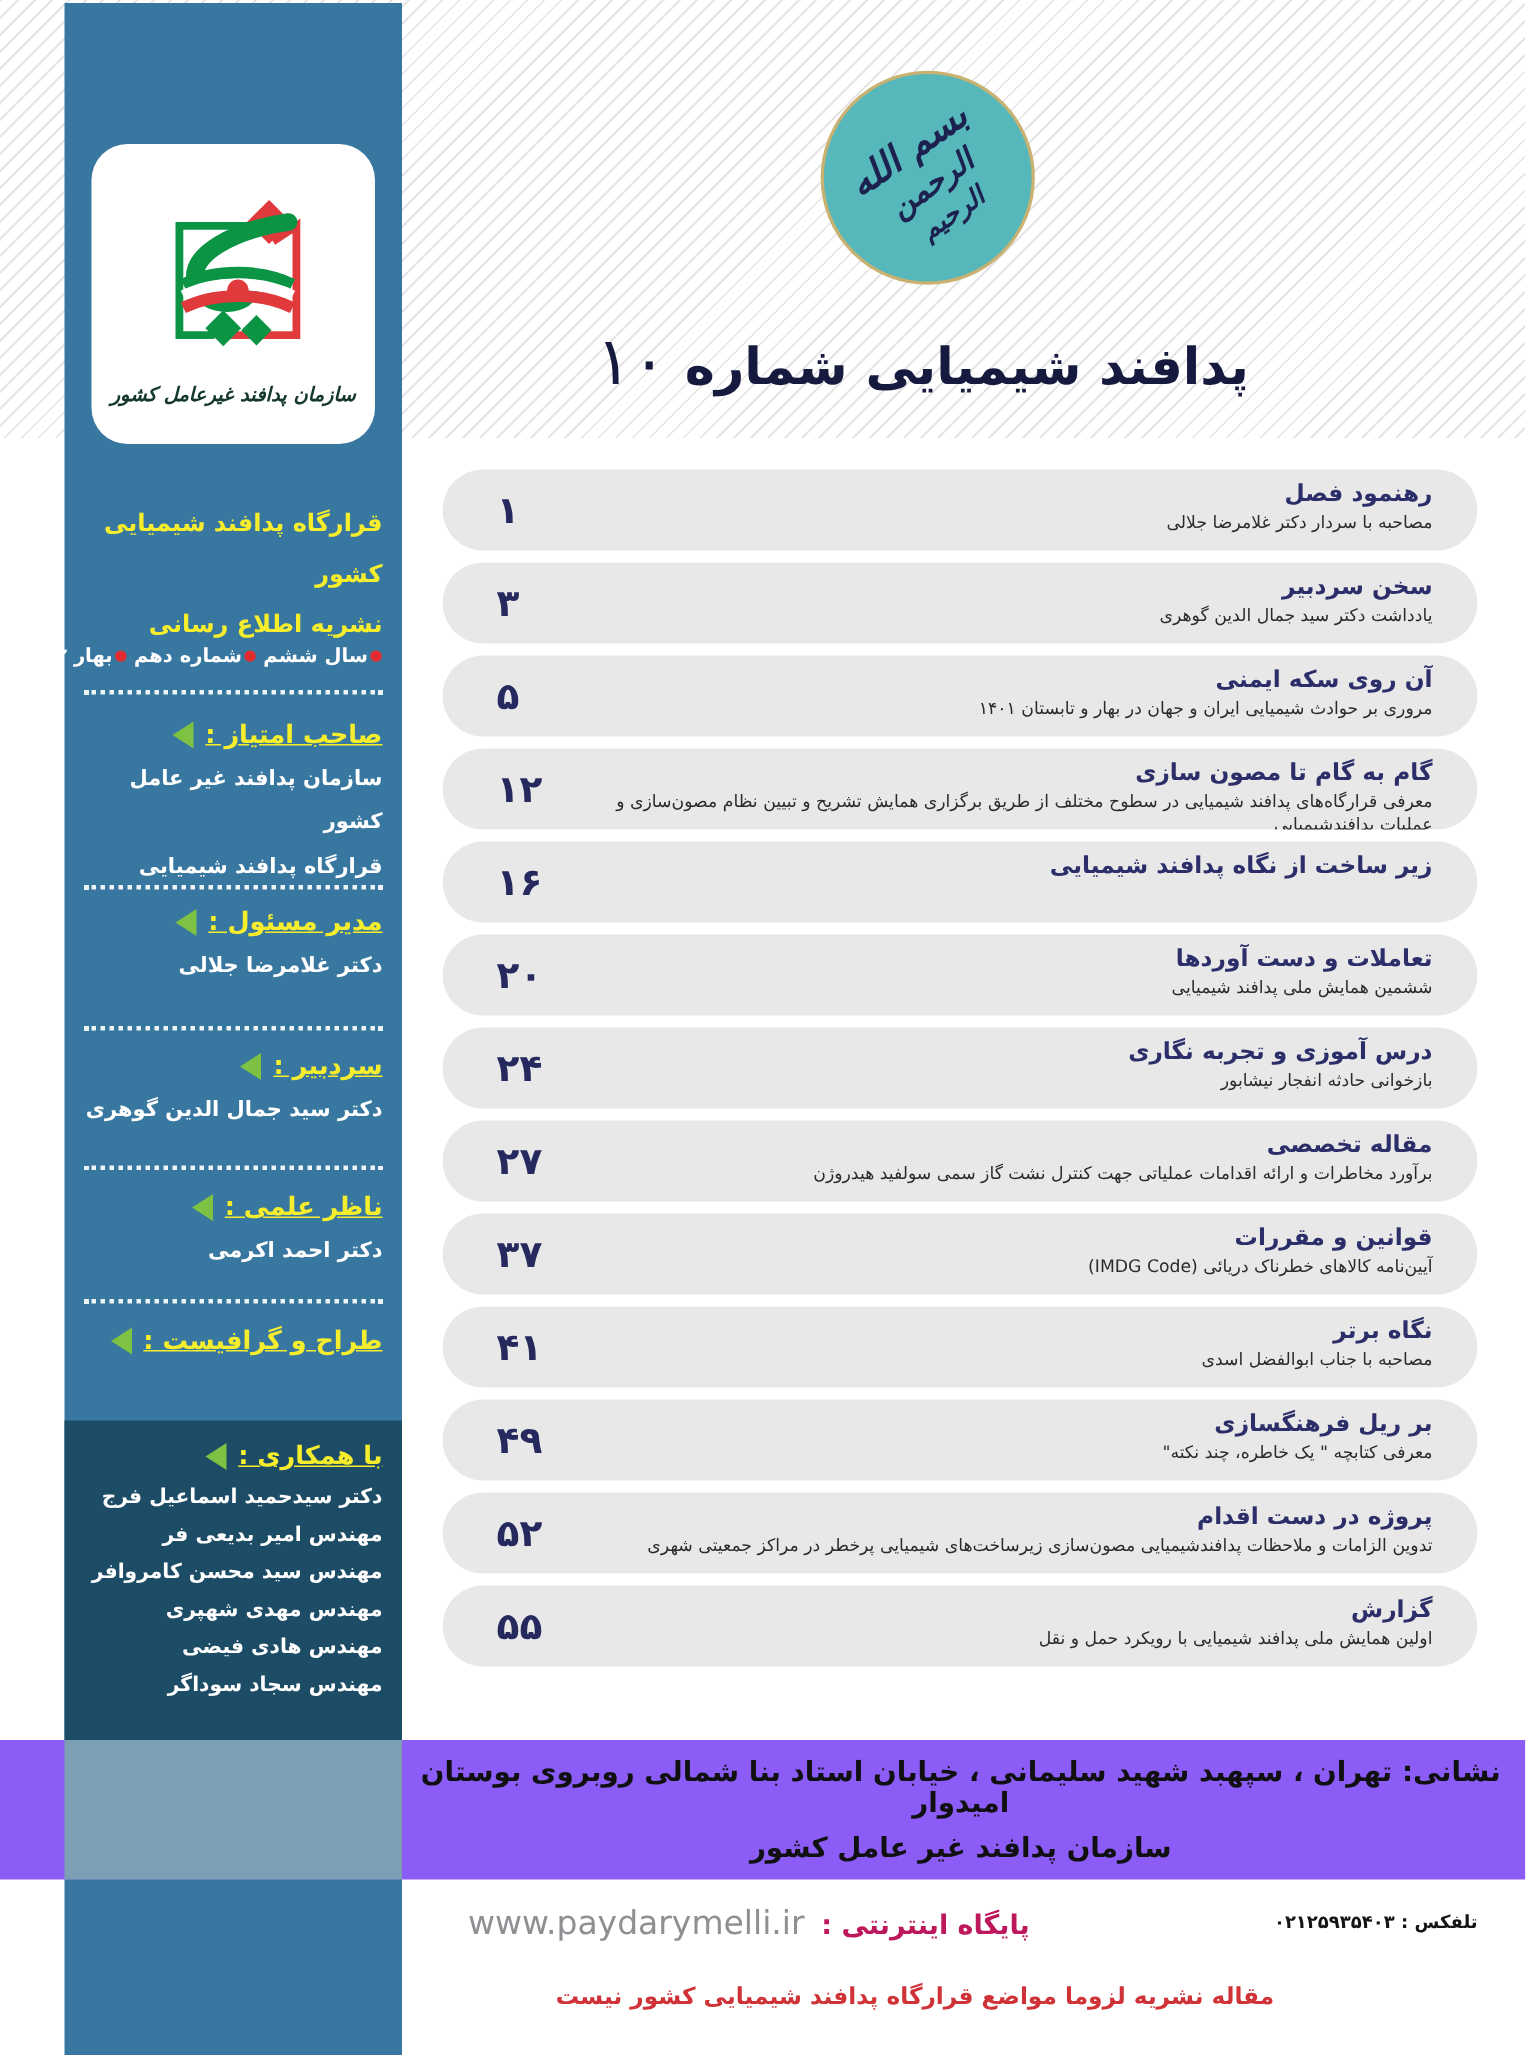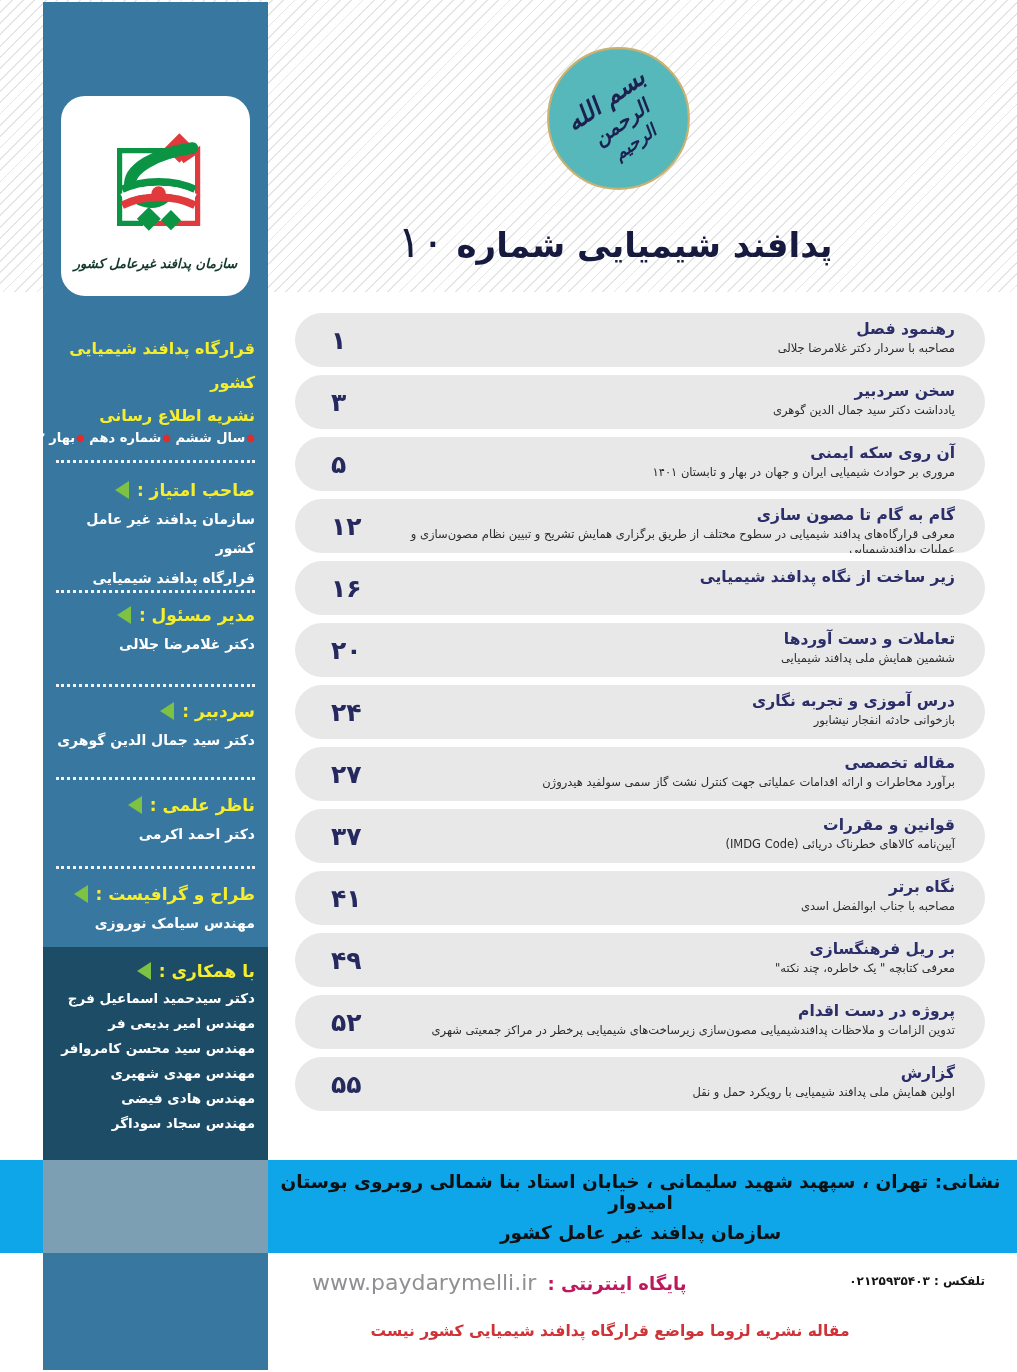--- a/index.html
+++ b/index.html
@@ -34,21 +34,21 @@
     position:absolute; top:428px; right:13px; left:4px; direction:rtl; text-align:right;
     color:#ffffff; font-weight:bold; font-size:13px; white-space:nowrap;
   }
   .issue-line .dot { color:#e02b2f; font-size:10px; vertical-align:1px; margin-left:1px; }
   .sep {
     position:absolute; right:13px; left:13px; border-top:3px dotted rgba(255,255,255,.92);
   }
   .sec { position:absolute; right:0; left:0; direction:rtl; }
   .sec-head {
     display:flex; direction:rtl; align-items:center; gap:8px; padding-right:13px;
-    color:#f6ee2d; font-weight:bold; font-size:17px;
+    color:#f6ee2d; font-weight:bold; font-size:17px;text-decoration:underline;
   }
   .tri {
     width:0; height:0; flex:0 0 auto;
     border-top:9px solid transparent; border-bottom:9px solid transparent;
     border-right:14px solid #7dc242;
   }
   .sec-lines { padding:5px 13px 0 4px; text-align:right; color:#fff; font-weight:bold; font-size:14px; line-height:2.1; }
   .collab-panel {
     position:absolute; top:945px; left:0; right:0; height:218px;
     background:#1d4c66; padding-top:14px; direction:rtl;
@@ -67,21 +67,21 @@
     position:relative; height:54px; margin-bottom:8px; background:#e8e8e8;
     border-radius:27px; direction:rtl; padding:6px 30px 0 95px; overflow:hidden;
   }
   .toc-title { text-align:right; font-size:15.5px; font-weight:bold; color:#2c2e6a; line-height:1.35; }
   .toc-sub { text-align:right; font-size:11.5px; color:#2b2b2b; line-height:1.3; margin-top:1px; }
   .toc-page {
     position:absolute; left:36px; top:50%; transform:translateY(-50%);
     font-size:25px; font-weight:bold; color:#26295e; direction:ltr;
   }
   
-  .address-strip { position:absolute; top:1160px; left:0; width:1017px; height:93px; background:#0ea5e9; z-index:2; }
+  .address-strip { position:absolute; top:1160px; left:0; width:1017px; height:93px; background:#8b5cf6; z-index:2; }
   .strip-tint { position:absolute; left:43px; top:0; width:225px; height:93px; background:#7d9fb3; }
   .address-text {
     position:absolute; left:280px; right:16px; top:0; height:93px;
     display:flex; flex-direction:column; justify-content:center; gap:9px;
     text-align:center; direction:rtl; color:#101010; font-weight:bold; font-size:18.5px;
   }
   .telefax {
     position:absolute; top:1274px; right:32px; direction:rtl;
     font-weight:bold; font-size:12px; color:#141414; z-index:1;margin-left:33px;
   }
@@ -183,23 +183,20 @@
         <div>دکتر احمد اکرمی</div>
       </div>
     </div>
 
     <div class="sep" style="top:864px"></div>
 
     <div class="sec" style="top:882px">
       <div class="sec-head">
         <span>طراح و گرافیست :</span>
         <span class="tri"></span>
-      </div>
-      <div class="sec-lines">
-        <div>مهندس سیامک نوروزی</div>
       </div>
     </div>
 
     <div class="collab-panel">
       <div class="sec-head">
         <span>با همکاری :</span>
         <span class="tri"></span>
       </div>
       <div class="sec-lines">
         <div>دکتر سیدحمید اسماعیل فرج</div>

